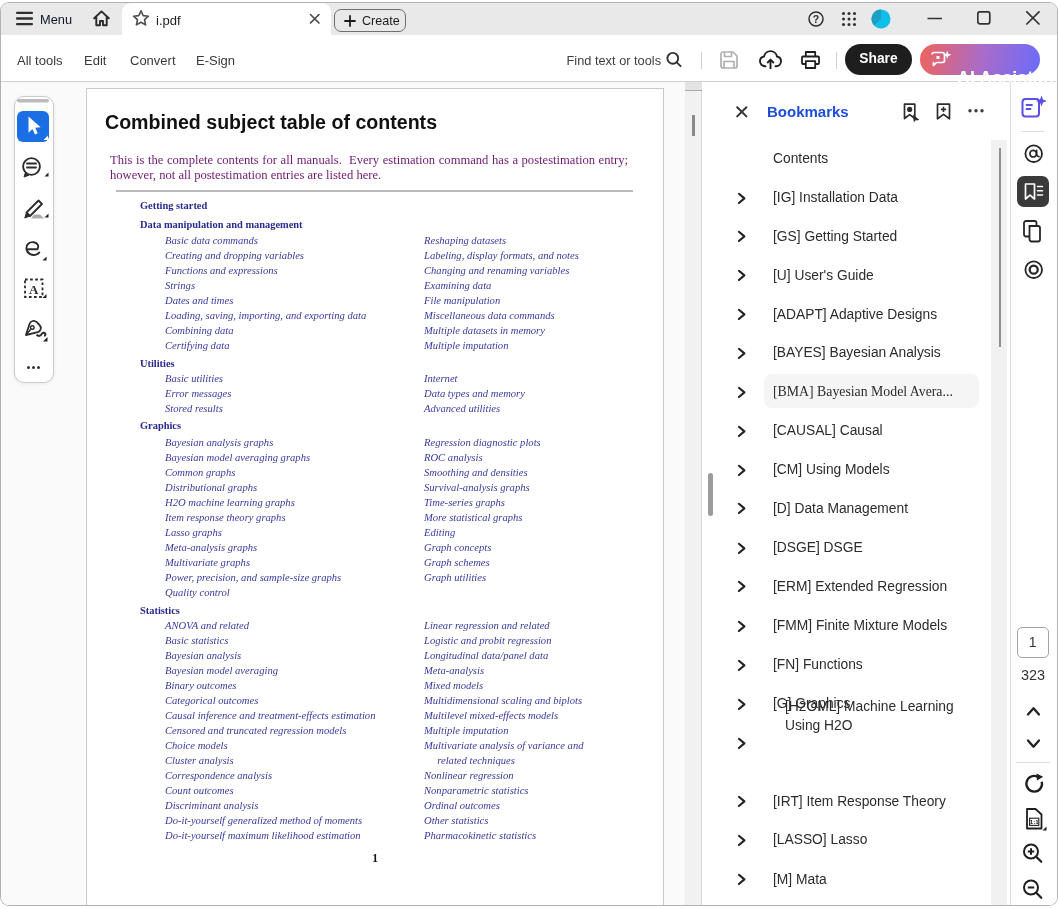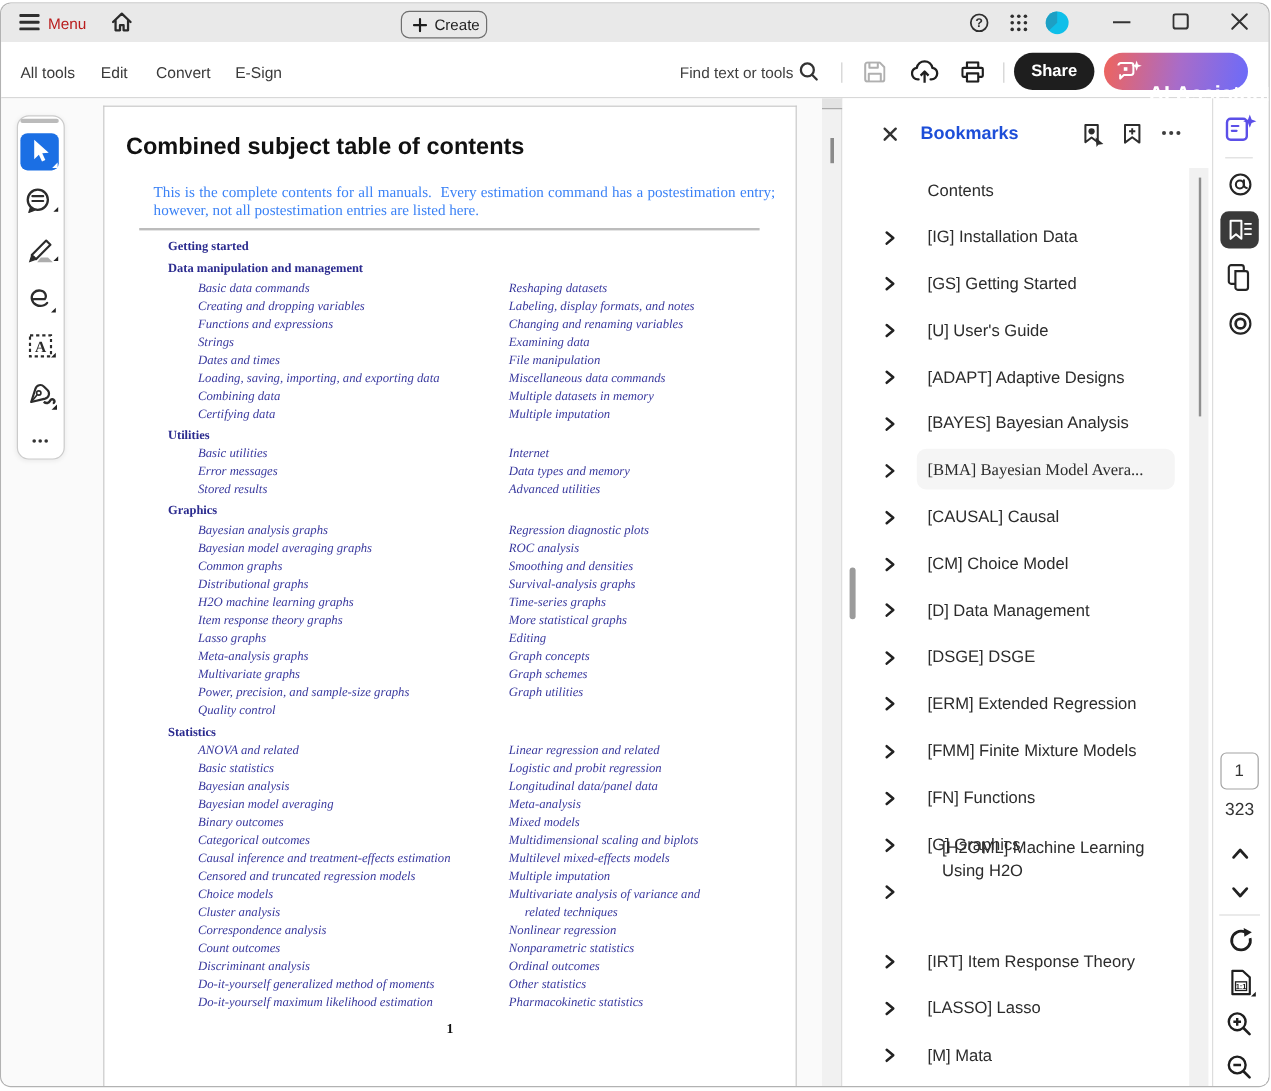--- a/index.html
+++ b/index.html
@@ -25,24 +25,33 @@
 </style></head><body>
 <div id="win">
     <div id="co">
 
 <div class="a" id="tabbar">
  <svg class="a" style="left:16px;top:11px" width="18" height="15">
           <rect x="0" y="0.7" width="17" height="2.4" rx="1" fill="#2f2f2f"></rect>
           <rect x="0" y="6.3" width="17" height="2.4" rx="1" fill="#2f2f2f"></rect>
           <rect x="0" y="11.9" width="17" height="2.4" rx="1" fill="#2f2f2f"></rect>
         </svg>
- <div class="a" style="left:40px;top:12px;font-size:12.8px;color:#b91c1c">Menu</div>
+ <div class="a" style="left:40px;top:12px;font-size:12.8px;color:#0f172a">Menu</div>
  <svg class="a" style="left:92px;top:9px" width="19" height="19" viewBox="0 0 19 19">
           <path d="M2.2,9.3 L9.5,2.4 L16.8,9.3 M4.3,7.8 V16.3 H8 V12 H11 V16.3 H14.7 V7.8" fill="none" stroke="#2b2b2b" stroke-width="1.9" stroke-linejoin="round" stroke-linecap="round"></path>
         </svg>
+ <div class="a" id="tab">
+  <svg class="a" style="left:10px;top:6px" width="18" height="18" viewBox="0 0 18 18">
+            <path d="M9,1.8 L11.2,6.6 L16.4,7.2 L12.5,10.7 L13.6,15.9 L9,13.2 L4.4,15.9 L5.5,10.7 L1.6,7.2 L6.8,6.6 Z" fill="none" stroke="#4f4f4f" stroke-width="1.6" stroke-linejoin="round"></path>
+          </svg>
+  <div class="a" style="left:34px;top:10px;font-size:13px;color:#1f1f1f">i.pdf</div>
+  <svg class="a" style="left:187px;top:10px" width="12" height="12">
+            <path d="M1.5,1.5 L10,10 M10,1.5 L1.5,10" stroke="#444" stroke-width="1.6" stroke-linecap="round"></path>
+          </svg>
+ </div>
  <div class="a" style="left:334px;top:9px;width:72px;height:23px;border:1.4px solid #6f6f6f;border-radius:7px">
    <svg class="a" style="left:9px;top:5px" width="12" height="12">
             <path d="M6,1 V11 M1,6 H11" stroke="#1d1d1d" stroke-width="1.8" stroke-linecap="round"></path>
           </svg>
    <div class="a" style="left:27px;top:4px;font-size:12.6px;color:#1d1d1d">Create</div>
  </div>
  <svg class="a" style="left:808px;top:11px" width="16" height="16" viewBox="0 0 16 16">
           <circle cx="8" cy="8" r="7" fill="none" stroke="#2f2f2f" stroke-width="1.5"></circle>
           <text x="8" y="11.6" font-size="10.5" font-weight="bold" text-anchor="middle" fill="#2f2f2f" font-family="Liberation Sans">?</text>
         </svg>
@@ -146,21 +155,21 @@
 <path d="M11,238 L15.8,232.2" stroke="#2c2c2c" stroke-width="1.4"></path>
 <path d="M21.5,237.8 C23.5,239.6 25.8,239 26.6,237.2 C27.4,235.4 29.3,235.2 30.2,236.6 C30.8,237.6 30.2,238.8 29,238.8" fill="none" stroke="#2c2c2c" stroke-width="2"></path>
 <path d="M28,244.5 H32.5 V240 Z" fill="#222"></path>
 <circle cx="13.5" cy="270.5" r="1.5" fill="#333"></circle>
             <circle cx="18.5" cy="270.5" r="1.5" fill="#333"></circle>
             <circle cx="23.5" cy="270.5" r="1.5" fill="#333"></circle>
 </svg>
         </div>
 </div>
 <div class="a" style="left:105px;top:111.8px;font-family:'Liberation Sans',sans-serif;font-weight:bold;font-size:19.6px;line-height:21px;color:#111;white-space:nowrap" id="ptitle">Combined subject table of contents</div>
-<div class="a ser" style="left:128px;top:153.4px;width:518px;font-size:12.6px;line-height:14.6px;color:#3b82f6;text-align:justify" id="ppara">This is the complete contents for all manuals.&nbsp; Every estimation command has a postestimation entry; however, not all postestimation entries are listed here.</div>
+<div class="a ser" style="left:110px;top:153.4px;width:518px;font-size:12.6px;line-height:14.6px;color:#701a75;text-align:justify" id="ppara">This is the complete contents for all manuals.&nbsp; Every estimation command has a postestimation entry; however, not all postestimation entries are listed here.</div>
 <div class="a" style="left:116px;top:190px;width:517px;height:2px;background:#bcbcbc"></div>
 <div class="a hdr" style="top:200.2px">Getting started</div>
 <div class="a hdr" style="top:219px">Data manipulation and management</div>
 <div class="a col" style="left:165px;top:233.3px">Basic data commands<br>Creating and dropping variables<br>Functions and expressions<br>Strings<br>Dates and times<br>Loading, saving, importing, and exporting data<br>Combining data<br>Certifying data</div>
 <div class="a col" style="left:424px;top:233.3px">Reshaping datasets<br>Labeling, display formats, and notes<br>Changing and renaming variables<br>Examining data<br>File manipulation<br>Miscellaneous data commands<br>Multiple datasets in memory<br>Multiple imputation</div>
 <div class="a hdr" style="top:358.3px">Utilities</div>
 <div class="a col" style="left:165px;top:371.3px">Basic utilities<br>Error messages<br>Stored results</div>
 <div class="a col" style="left:424px;top:371.3px">Internet<br>Data types and memory<br>Advanced utilities</div>
 <div class="a hdr" style="top:420.4px">Graphics</div>
 <div class="a col" style="left:165px;top:434.5px">Bayesian analysis graphs<br>Bayesian model averaging graphs<br>Common graphs<br>Distributional graphs<br>H2O machine learning graphs<br>Item response theory graphs<br>Lasso graphs<br>Meta-analysis graphs<br>Multivariate graphs<br>Power, precision, and sample-size graphs<br>Quality control</div>
@@ -212,21 +221,21 @@
         <path d="M2.9,1.8 L8.4,6.4 L2.9,11" fill="none" stroke="#222" stroke-width="2.1" stroke-linecap="round" stroke-linejoin="round"></path>
       </svg>
 <div class="a bk" style="top:382.1px;white-space:nowrap;font-family:Liberation Serif, serif;">[BMA] Bayesian Model Avera...</div>
 <svg class="a" style="left:736px;top:385.7px" width="11" height="13">
         <path d="M2.9,1.8 L8.4,6.4 L2.9,11" fill="none" stroke="#222" stroke-width="2.1" stroke-linecap="round" stroke-linejoin="round"></path>
       </svg>
 <div class="a bk" style="top:421.0px;white-space:nowrap;">[CAUSAL] Causal</div>
 <svg class="a" style="left:736px;top:424.6px" width="11" height="13">
         <path d="M2.9,1.8 L8.4,6.4 L2.9,11" fill="none" stroke="#222" stroke-width="2.1" stroke-linecap="round" stroke-linejoin="round"></path>
       </svg>
-<div class="a bk" style="top:460.0px;white-space:nowrap;">[CM] Choice Model</div>
+<div class="a bk" style="top:460.0px;white-space:nowrap;">[CM] Using Models</div>
 <svg class="a" style="left:736px;top:463.6px" width="11" height="13">
         <path d="M2.9,1.8 L8.4,6.4 L2.9,11" fill="none" stroke="#222" stroke-width="2.1" stroke-linecap="round" stroke-linejoin="round"></path>
       </svg>
 <div class="a bk" style="top:498.6px;white-space:nowrap;">[D] Data Management</div>
 <svg class="a" style="left:736px;top:502.2px" width="11" height="13">
         <path d="M2.9,1.8 L8.4,6.4 L2.9,11" fill="none" stroke="#222" stroke-width="2.1" stroke-linecap="round" stroke-linejoin="round"></path>
       </svg>
 <div class="a bk" style="top:537.9px;white-space:nowrap;">[DSGE] DSGE</div>
 <svg class="a" style="left:736px;top:541.5px" width="11" height="13">
         <path d="M2.9,1.8 L8.4,6.4 L2.9,11" fill="none" stroke="#222" stroke-width="2.1" stroke-linecap="round" stroke-linejoin="round"></path>

